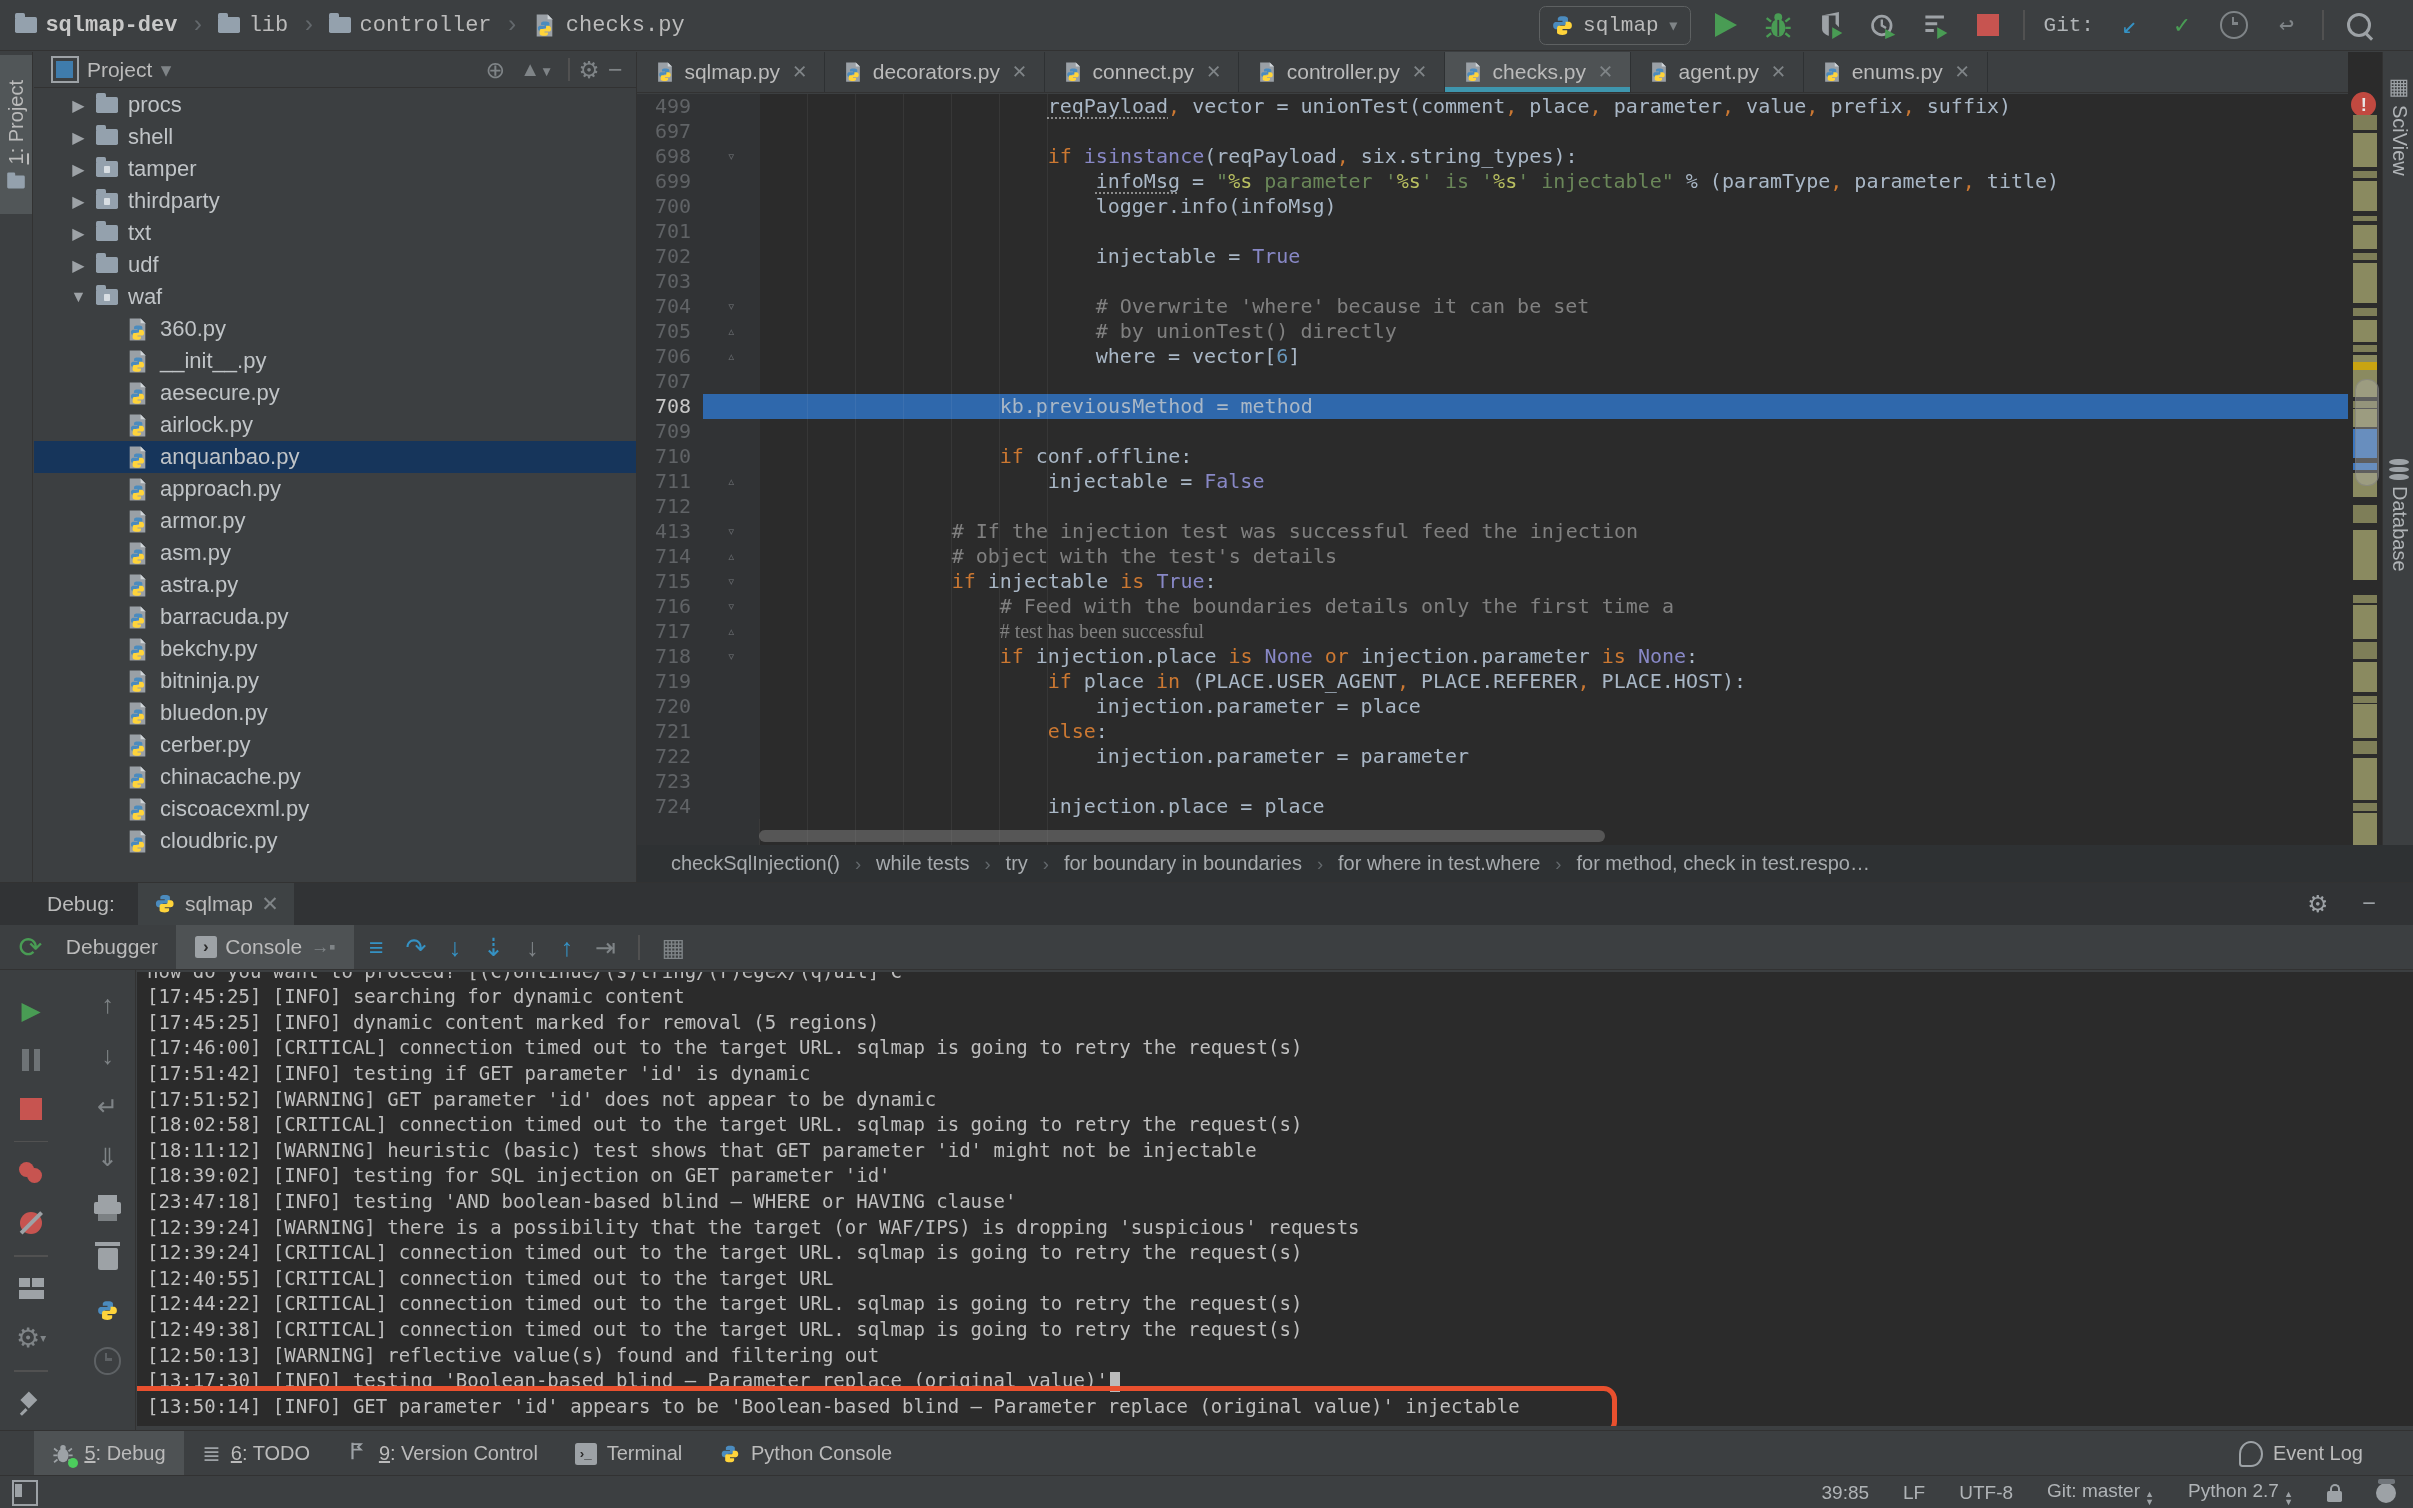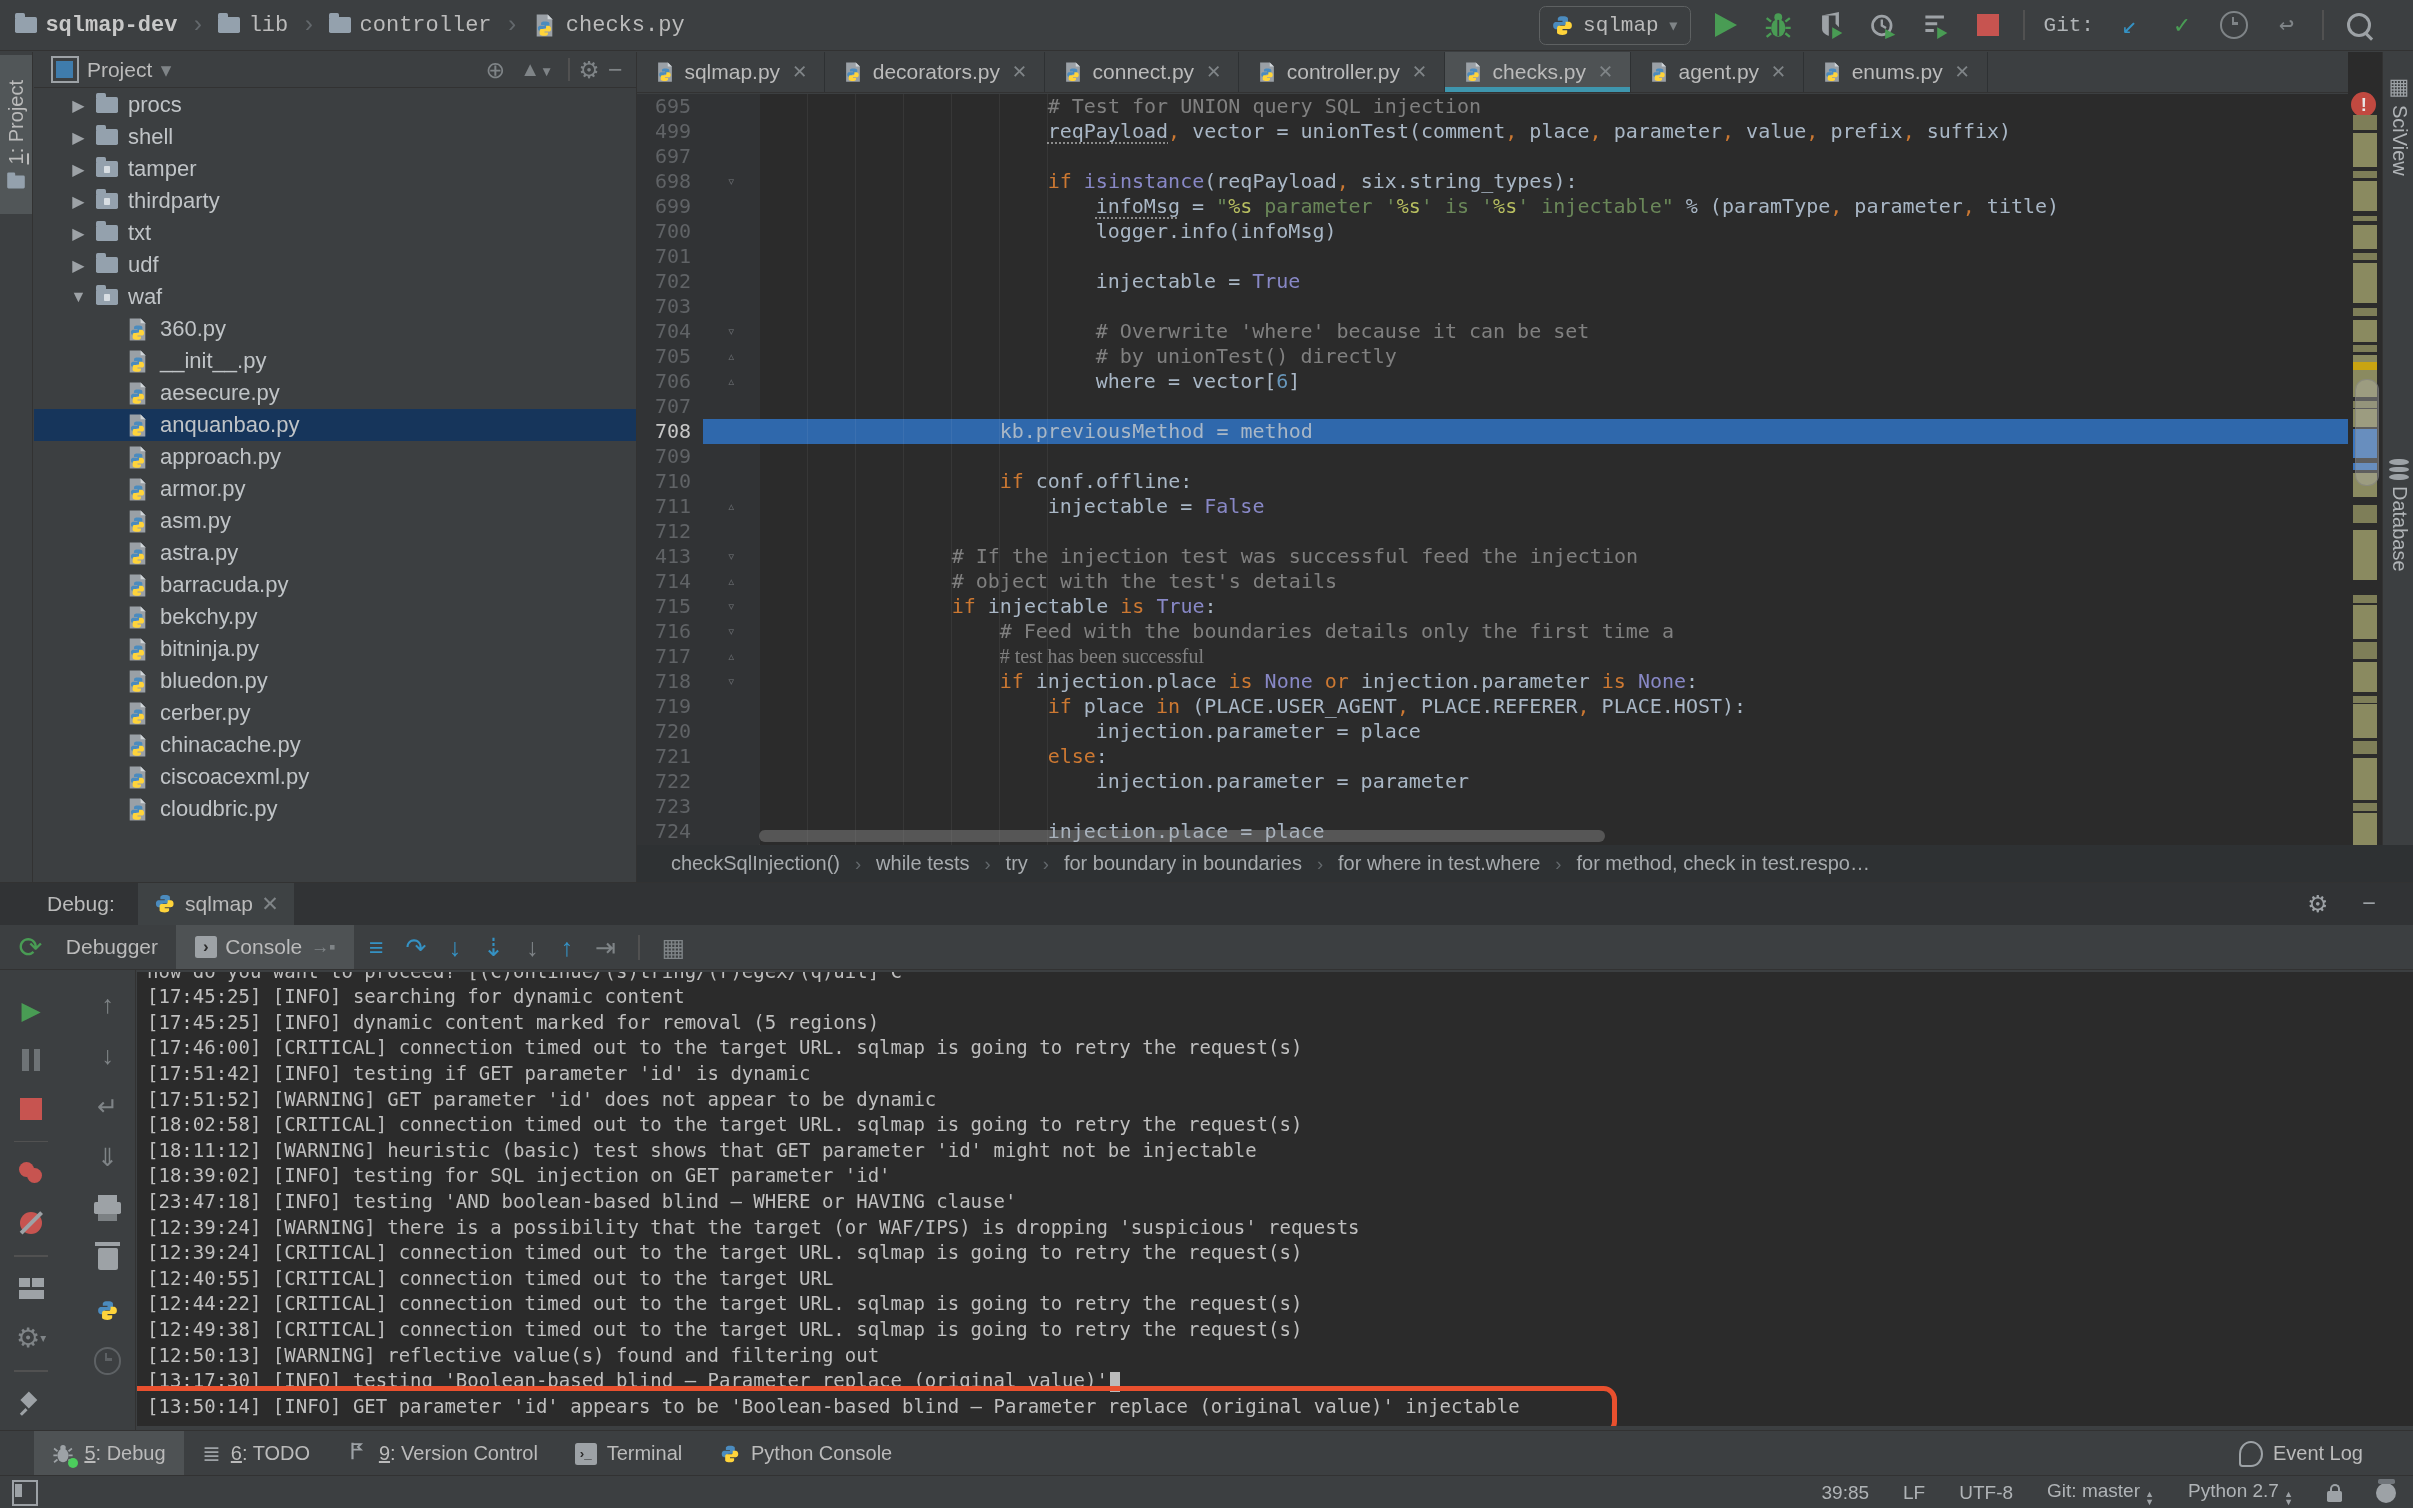--- a/index.html
+++ b/index.html
@@ -347,20 +347,32 @@
           <span class="pyico">
             <svg viewBox="0 0 16 16">
               <path fill="#9aa0a6" d="M3 1h7l3 3v11H3z"></path>
               <path fill="#cfd4d8" d="M10 1l3 3h-3z"></path>
               <path fill="#4b8bbe" d="M8 5.5c-2.2 0-2.2 1.1-2.2 1.1v1h2.2v.5H5.3S3.8 8 3.8 9.8s1.5 2 1.5 2H7v-1.2c0-.9.9-.9.9-.9h2.2s1-.1 1-1.1v-2s.1-1.1-3.1-1.1z"></path>
               <path fill="#ffd43b" d="M8 14.5c2.2 0 2.2-1.1 2.2-1.1v-1H8v-.5h2.7s1.5.1 1.5-1.7-1.5-2-1.5-2H9v1.2c0 .9-.9.9-.9.9H5.9s-1 .1-1 1.1v2s-.1 1.1 3.1 1.1z"></path>
             </svg>
           </span>
           <span class="tlabel">aesecure.py</span>
         </div>
+        <div class="trow">
+          <span style="width: 91px; flex: 0 0 auto;"></span>
+          <span class="pyico">
+            <svg viewBox="0 0 16 16">
+              <path fill="#9aa0a6" d="M3 1h7l3 3v11H3z"></path>
+              <path fill="#cfd4d8" d="M10 1l3 3h-3z"></path>
+              <path fill="#4b8bbe" d="M8 5.5c-2.2 0-2.2 1.1-2.2 1.1v1h2.2v.5H5.3S3.8 8 3.8 9.8s1.5 2 1.5 2H7v-1.2c0-.9.9-.9.9-.9h2.2s1-.1 1-1.1v-2s.1-1.1-3.1-1.1z"></path>
+              <path fill="#ffd43b" d="M8 14.5c2.2 0 2.2-1.1 2.2-1.1v-1H8v-.5h2.7s1.5.1 1.5-1.7-1.5-2-1.5-2H9v1.2c0 .9-.9.9-.9.9H5.9s-1 .1-1 1.1v2s-.1 1.1 3.1 1.1z"></path>
+            </svg>
+          </span>
+          <span class="tlabel">airlock.py</span>
+        </div>
         <div class="trow sel">
           <span style="width: 91px; flex: 0 0 auto;"></span>
           <span class="pyico">
             <svg viewBox="0 0 16 16">
               <path fill="#9aa0a6" d="M3 1h7l3 3v11H3z"></path>
               <path fill="#cfd4d8" d="M10 1l3 3h-3z"></path>
               <path fill="#4b8bbe" d="M8 5.5c-2.2 0-2.2 1.1-2.2 1.1v1h2.2v.5H5.3S3.8 8 3.8 9.8s1.5 2 1.5 2H7v-1.2c0-.9.9-.9.9-.9h2.2s1-.1 1-1.1v-2s.1-1.1-3.1-1.1z"></path>
               <path fill="#ffd43b" d="M8 14.5c2.2 0 2.2-1.1 2.2-1.1v-1H8v-.5h2.7s1.5.1 1.5-1.7-1.5-2-1.5-2H9v1.2c0 .9-.9.9-.9.9H5.9s-1 .1-1 1.1v2s-.1 1.1 3.1 1.1z"></path>
             </svg>
           </span>
@@ -596,25 +608,20 @@
           </svg>
         </span>
         <span>enums.py</span>
         <span class="x">✕</span>
       </div>
     </div>
 
   <div class="editor">
     <div class="gutterbg"></div>
     <div id="code-lines">
-        <div class="crow">
-          <span class="lnum">695</span>
-          <span class="lmark"></span>
-          <pre class="lcode" style="padding-left: calc(var(--cw) * 24);"><span style="color: rgb(128, 128, 128);"># Test for UNION query SQL injection</span></pre>
-        </div>
         <div class="crow">
           <span class="lnum">499</span>
           <span class="lmark"></span>
           <pre class="lcode" style="padding-left: calc(var(--cw) * 24);"><span style="color: rgb(169, 183, 198); text-decoration: underline dotted rgb(140, 140, 140); text-underline-offset: 4.2px;">reqPayload</span><span style="color: rgb(204, 120, 50);">,</span><span style="color: rgb(169, 183, 198);"> vector = unionTest(comment</span><span style="color: rgb(204, 120, 50);">,</span><span style="color: rgb(169, 183, 198);"> place</span><span style="color: rgb(204, 120, 50);">,</span><span style="color: rgb(169, 183, 198);"> parameter</span><span style="color: rgb(204, 120, 50);">,</span><span style="color: rgb(169, 183, 198);"> value</span><span style="color: rgb(204, 120, 50);">,</span><span style="color: rgb(169, 183, 198);"> prefix</span><span style="color: rgb(204, 120, 50);">,</span><span style="color: rgb(169, 183, 198);"> suffix)</span></pre>
         </div>
         <div class="crow">
           <span class="lnum">697</span>
           <span class="lmark"></span>
           <pre class="lcode" style="padding-left: calc(var(--cw) * 0);"></pre>
         </div>

